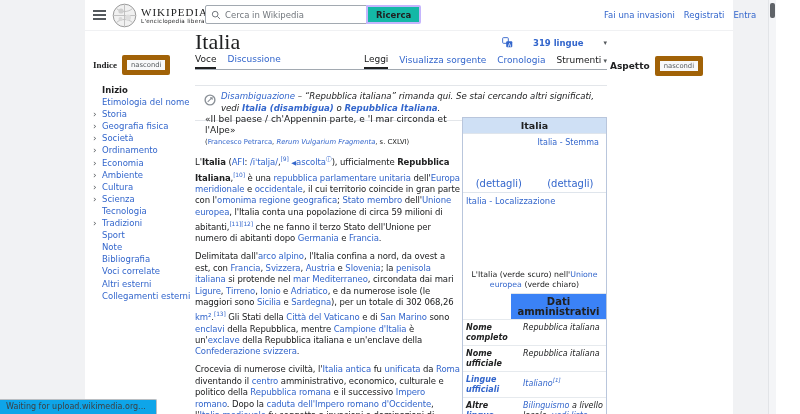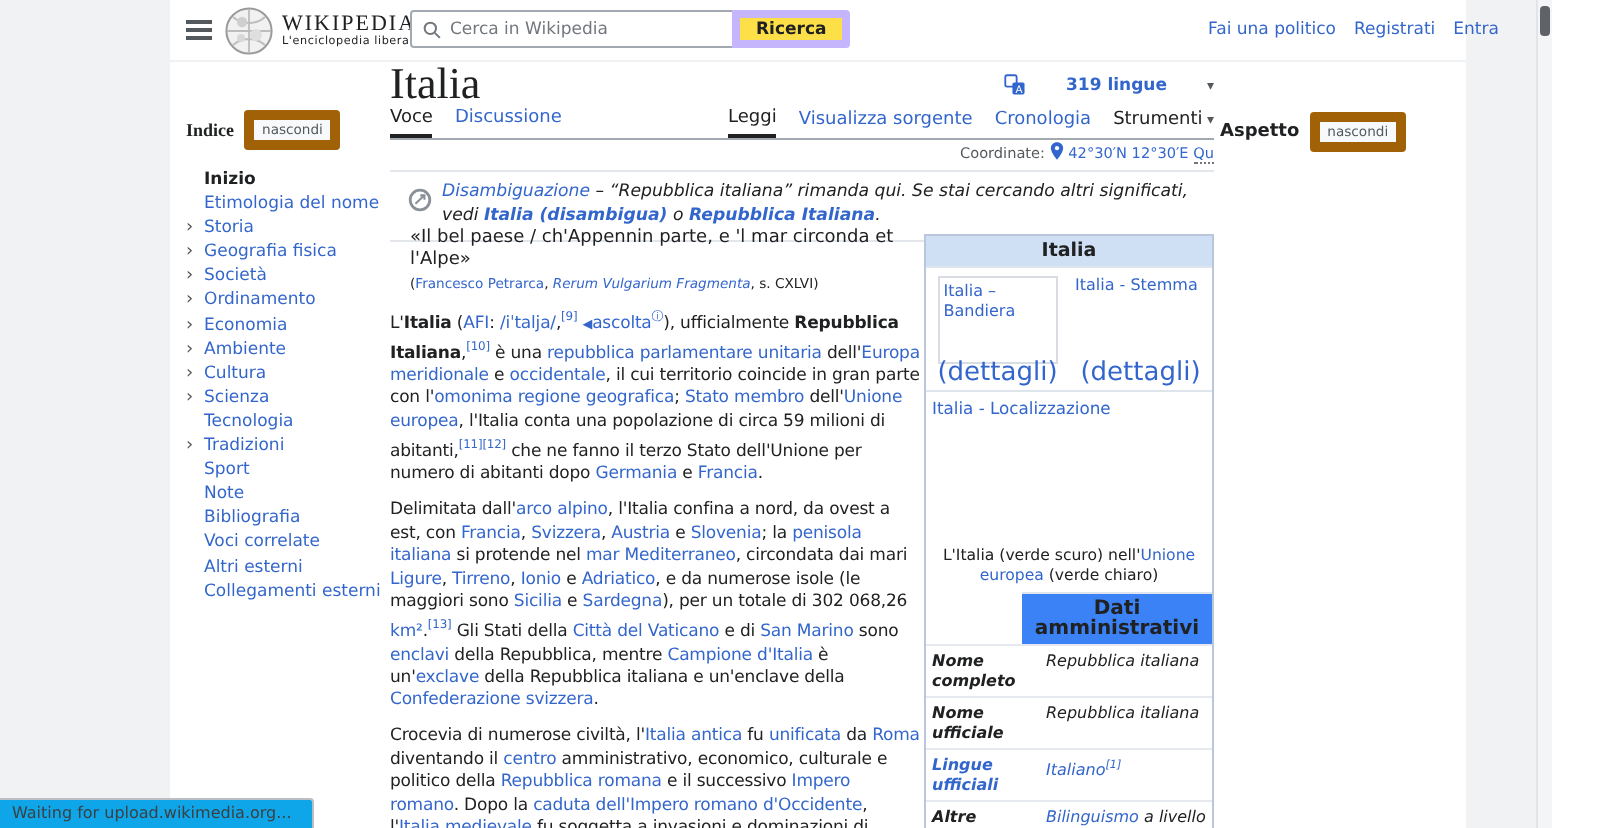--- a/index.html
+++ b/index.html
@@ -10,21 +10,21 @@
   
   #hdr{position:absolute;left:0;top:0;width:100%;height:30px;border-bottom:1px solid #f0f1f3;}
   #hamburger{position:absolute;left:8px;top:10px;width:13px;height:10px;cursor:pointer;}
   #hamburger div{height:1.6px;background:#54595d;margin-bottom:2.4px;}
   #logo{position:absolute;left:27px;top:3px;display:flex;align-items:center;gap:4px;cursor:pointer;}
   #wordmark{font-family:"Liberation Serif","DejaVu Serif",serif;font-size:11px;letter-spacing:1px;line-height:11px;}
   #tagline{font-size:5.6px;letter-spacing:.3px;color:#202122;}
   #search{position:absolute;left:120px;top:5px;height:19px;display:flex;}
   #search-input{width:162px;border:1px solid #a2a9b1;border-radius:2px 0 0 2px;background:#fff;display:flex;align-items:center;gap:4px;padding:0 5px;box-sizing:border-box;}
   #search-placeholder{font-size:8.5px;color:#72777d;}
-  #search-btn{border:4px solid #c4b5fd;margin-left:-1px;background:#fde047;border-radius:0 2px 2px 0;font-size:8.5px;font-weight:600;display:flex;align-items:center;padding:0 8px;cursor:pointer;}
+  #search-btn{border:2px solid #c4b5fd;margin-left:-1px;background:#14b8a6;border-radius:0 2px 2px 0;font-size:8.5px;font-weight:600;display:flex;align-items:center;padding:0 8px;cursor:pointer;}
   #hdr-links{position:absolute;left:519px;top:10px;display:flex;gap:9px;font-size:8.5px;white-space:nowrap;}
   .hdr-link{color:#3366cc;cursor:pointer;}
 
   
   #title-row{position:absolute;left:110px;top:31px;width:412px;height:22px;}
   #page-title{font-family:"Liberation Serif","DejaVu Serif",serif;font-size:22px;font-weight:400;margin:0;line-height:22px;}
   #lang-btn{position:absolute;right:0;top:6px;display:flex;align-items:center;gap:20px;cursor:pointer;}
   #lang-count{font-size:8.5px;font-weight:bold;color:#3366cc;}
   .chev{font-size:7px;color:#54595d;}
   #tab-row{position:absolute;left:110px;top:54px;width:412px;height:15px;border-bottom:1px solid #a2a9b1;font-size:9px;}
@@ -73,21 +73,21 @@
   .sg-sup{color:#3366cc;font-size:70%;vertical-align:super;cursor:pointer;}
   .sg-au{color:#3366cc;font-size:75%;cursor:pointer;}
 
   
   #infobox{position:absolute;left:377px;top:117px;width:145px;box-sizing:border-box;border:1px solid #b9c6dc;background:#fff;font-size:8px;line-height:10px;}
   .ibx-title{background:#cfe0f5;font-weight:bold;text-align:center;font-size:9.5px;padding:2.5px 0;}
   .ibx-media{display:flex;border-top:1px solid #dfe5ec;}
   .ibx-cell{flex:1;display:flex;flex-direction:column;align-items:center;padding:4px 3px 3px 3px;min-height:58px;box-sizing:border-box;}
   .flag-box{border:1px solid #d9dde3;width:60px;height:44px;box-sizing:border-box;padding:2px;color:#3366cc;cursor:pointer;}
   .coat-txt{color:#3366cc;align-self:flex-start;cursor:pointer;}
-  .ibx-detail{margin-top:auto;color:#3366cc;font-size:13px;cursor:pointer;}
+  .ibx-detail{margin-top:auto;color:#3366cc;font-size:10px;cursor:pointer;}
   .ibx-map{border-top:1px solid #dfe5ec;height:101px;box-sizing:border-box;padding:3px;display:flex;flex-direction:column;}
   #map-link{color:#3366cc;font-size:8.4px;cursor:pointer;}
   #map-caption{margin-top:auto;text-align:center;font-size:7.8px;line-height:10px;}
   .ibx-section{background:#3b82f6;font-weight:bold;text-align:center;font-size:10px;padding:2.5px 0;border-top:1px solid #dfe5ec;margin-left:48px;}
   .ibx-row{display:flex;border-top:1px solid #e6eaee;font-style:italic;}
   .ibx-label{width:57px;box-sizing:border-box;padding:2.5px 3px;font-weight:bold;}
   .ibx-value{flex:1;padding:2.5px 3px;}
 
   
   #scrollbar{position:absolute;right:0;top:0;width:7px;height:414px;background:#f4f5f7;border-left:1px solid #e2e4e7;}
@@ -123,21 +123,21 @@
         <div id="search-input">
           <svg width="10" height="10" viewBox="0 0 12 12">
             <circle cx="5" cy="5" r="3.4" fill="none" stroke="#72777d" stroke-width="1.2"></circle>
             <path d="M7.7 7.7l3 3" stroke="#72777d" stroke-width="1.2"></path>
           </svg>
           <span id="search-placeholder">Cerca in Wikipedia</span>
         </div>
         <div id="search-btn">Ricerca</div>
       </div>
       <div id="hdr-links">
-          <span class="hdr-link">Fai una politico</span>
+          <span class="hdr-link">Fai una invasioni</span>
           <span class="hdr-link">Registrati</span>
           <span class="hdr-link">Entra</span>
         </div>
     </div>
 
     <div id="title-row">
       <h1 id="page-title">Italia</h1>
       <div id="lang-btn">
         <svg width="11" height="11" viewBox="0 0 12 12">
           <rect x="0.7" y="0.7" width="6.2" height="6.2" rx="1" fill="none" stroke="#3366cc" stroke-width="1"></rect>
@@ -187,29 +187,20 @@
           <div class="toc-item"><span>Altri esterni</span></div>
           <div class="toc-item"><span>Collegamenti esterni</span></div>
         </div>
     </div>
 
     <div id="aspetto">
       <span id="aspetto-title">Aspetto</span>
       <span class="chip">nascondi</span>
     </div>
 
-    <div id="coords">
-      <span>Coordinate:</span>
-      <svg width="7" height="9" viewBox="0 0 8 10" style="vertical-align:-1px;">
-        <path d="M4 0C2 0 .5 1.5.5 3.4.5 5.9 4 10 4 10s3.5-4.1 3.5-6.6C7.5 1.5 6 0 4 0z" fill="#3366cc"></path>
-        <circle cx="4" cy="3.4" r="1.2" fill="#ffffff"></circle>
-      </svg>
-      <span class="lnk">42°30′N 12°30′E</span>
-      <span id="coords-extra">Qu</span>
-    </div>
 
     <div id="hatnote">
       <svg id="hatnote-icon" width="12" height="12" viewBox="0 0 13 13">
         <circle cx="6.5" cy="6.5" r="5.3" fill="none" stroke="#8a9097" stroke-width="1.5"></circle>
         <path d="M4 8.5L8.8 4M6.6 4h2.3v2.3" stroke="#8a9097" stroke-width="1.1" fill="none"></path>
       </svg>
       <span><span class="sg-il">Disambiguazione</span><span class="sg-i"> – </span><span class="sg-i">“Repubblica italiana” rimanda qui. Se stai cercando altri significati, vedi </span><span class="sg-bil">Italia (disambigua)</span><span class="sg-i"> o </span><span class="sg-bil">Repubblica Italiana</span><span class="sg-i">.</span></span>
     </div>
 
     <div id="article">
@@ -219,21 +210,20 @@
           <p><span class="sg-p">L'</span><span class="sg-b">Italia</span><span class="sg-p"> (</span><span class="sg-l">AFI</span><span class="sg-p">: </span><span class="sg-l">/iˈtalja/</span><span class="sg-p">,</span><span class="sg-sup">[9]</span><span class="sg-p"> </span><span class="sg-au">◀</span><span class="sg-l">ascolta</span><span class="sg-sup">ⓘ</span><span class="sg-p">), ufficialmente </span><span class="sg-b">Repubblica Italiana</span><span class="sg-p">,</span><span class="sg-sup">[10]</span><span class="sg-p"> è una </span><span class="sg-l">repubblica parlamentare</span><span class="sg-p"> </span><span class="sg-l">unitaria</span><span class="sg-p"> dell'</span><span class="sg-l">Europa meridionale</span><span class="sg-p"> e </span><span class="sg-l">occidentale</span><span class="sg-p">, il cui territorio coincide in gran parte con l'</span><span class="sg-l">omonima regione geografica</span><span class="sg-p">; </span><span class="sg-l">Stato membro</span><span class="sg-p"> dell'</span><span class="sg-l">Unione europea</span><span class="sg-p">, l'Italia conta una popolazione di circa 59 milioni di abitanti,</span><span class="sg-sup">[11][12]</span><span class="sg-p"> che ne fanno il terzo Stato dell'Unione per numero di abitanti dopo </span><span class="sg-l">Germania</span><span class="sg-p"> e </span><span class="sg-l">Francia</span><span class="sg-p">.</span></p>
           <p><span class="sg-p">Delimitata dall'</span><span class="sg-l">arco alpino</span><span class="sg-p">, l'Italia confina a nord, da ovest a est, con </span><span class="sg-l">Francia</span><span class="sg-p">, </span><span class="sg-l">Svizzera</span><span class="sg-p">, </span><span class="sg-l">Austria</span><span class="sg-p"> e </span><span class="sg-l">Slovenia</span><span class="sg-p">; la </span><span class="sg-l">penisola italiana</span><span class="sg-p"> si protende nel </span><span class="sg-l">mar Mediterraneo</span><span class="sg-p">, circondata dai mari </span><span class="sg-l">Ligure</span><span class="sg-p">, </span><span class="sg-l">Tirreno</span><span class="sg-p">, </span><span class="sg-l">Ionio</span><span class="sg-p"> e </span><span class="sg-l">Adriatico</span><span class="sg-p">, e da numerose isole (le maggiori sono </span><span class="sg-l">Sicilia</span><span class="sg-p"> e </span><span class="sg-l">Sardegna</span><span class="sg-p">), per un totale di 302 068,26 </span><span class="sg-l">km²</span><span class="sg-p">.</span><span class="sg-sup">[13]</span><span class="sg-p"> Gli Stati della </span><span class="sg-l">Città del Vaticano</span><span class="sg-p"> e di </span><span class="sg-l">San Marino</span><span class="sg-p"> sono </span><span class="sg-l">enclavi</span><span class="sg-p"> della Repubblica, mentre </span><span class="sg-l">Campione d'Italia</span><span class="sg-p"> è un'</span><span class="sg-l">exclave</span><span class="sg-p"> della Repubblica italiana e un'enclave della </span><span class="sg-l">Confederazione svizzera</span><span class="sg-p">.</span></p>
           <p><span class="sg-p">Crocevia di numerose civiltà, l'</span><span class="sg-l">Italia antica</span><span class="sg-p"> fu </span><span class="sg-l">unificata</span><span class="sg-p"> da </span><span class="sg-l">Roma</span><span class="sg-p"> diventando il </span><span class="sg-l">centro</span><span class="sg-p"> amministrativo, economico, culturale e politico della </span><span class="sg-l">Repubblica romana</span><span class="sg-p"> e il successivo </span><span class="sg-l">Impero romano</span><span class="sg-p">. Dopo la </span><span class="sg-l">caduta dell'Impero romano d'Occidente</span><span class="sg-p">, l'</span><span class="sg-l">Italia medievale</span><span class="sg-p"> fu soggetta a invasioni e dominazioni di popolazioni </span></p>
         </div>
     </div>
 
     <div id="infobox">
       <div class="ibx-title">Italia</div>
       <div class="ibx-media">
         <div class="ibx-cell">
-          <div class="flag-box">Italia – Bandiera</div>
           <div class="ibx-detail">(dettagli)</div>
         </div>
         <div class="ibx-cell">
           <div class="coat-txt">Italia - Stemma</div>
           <div class="ibx-detail">(dettagli)</div>
         </div>
       </div>
       <div class="ibx-map">
         <span id="map-link">Italia - Localizzazione</span>
         <div id="map-caption"><span class="sg-p">L'Italia (verde scuro) nell'</span><span class="sg-l">Unione europea</span><span class="sg-p"> (verde chiaro)</span></div>

